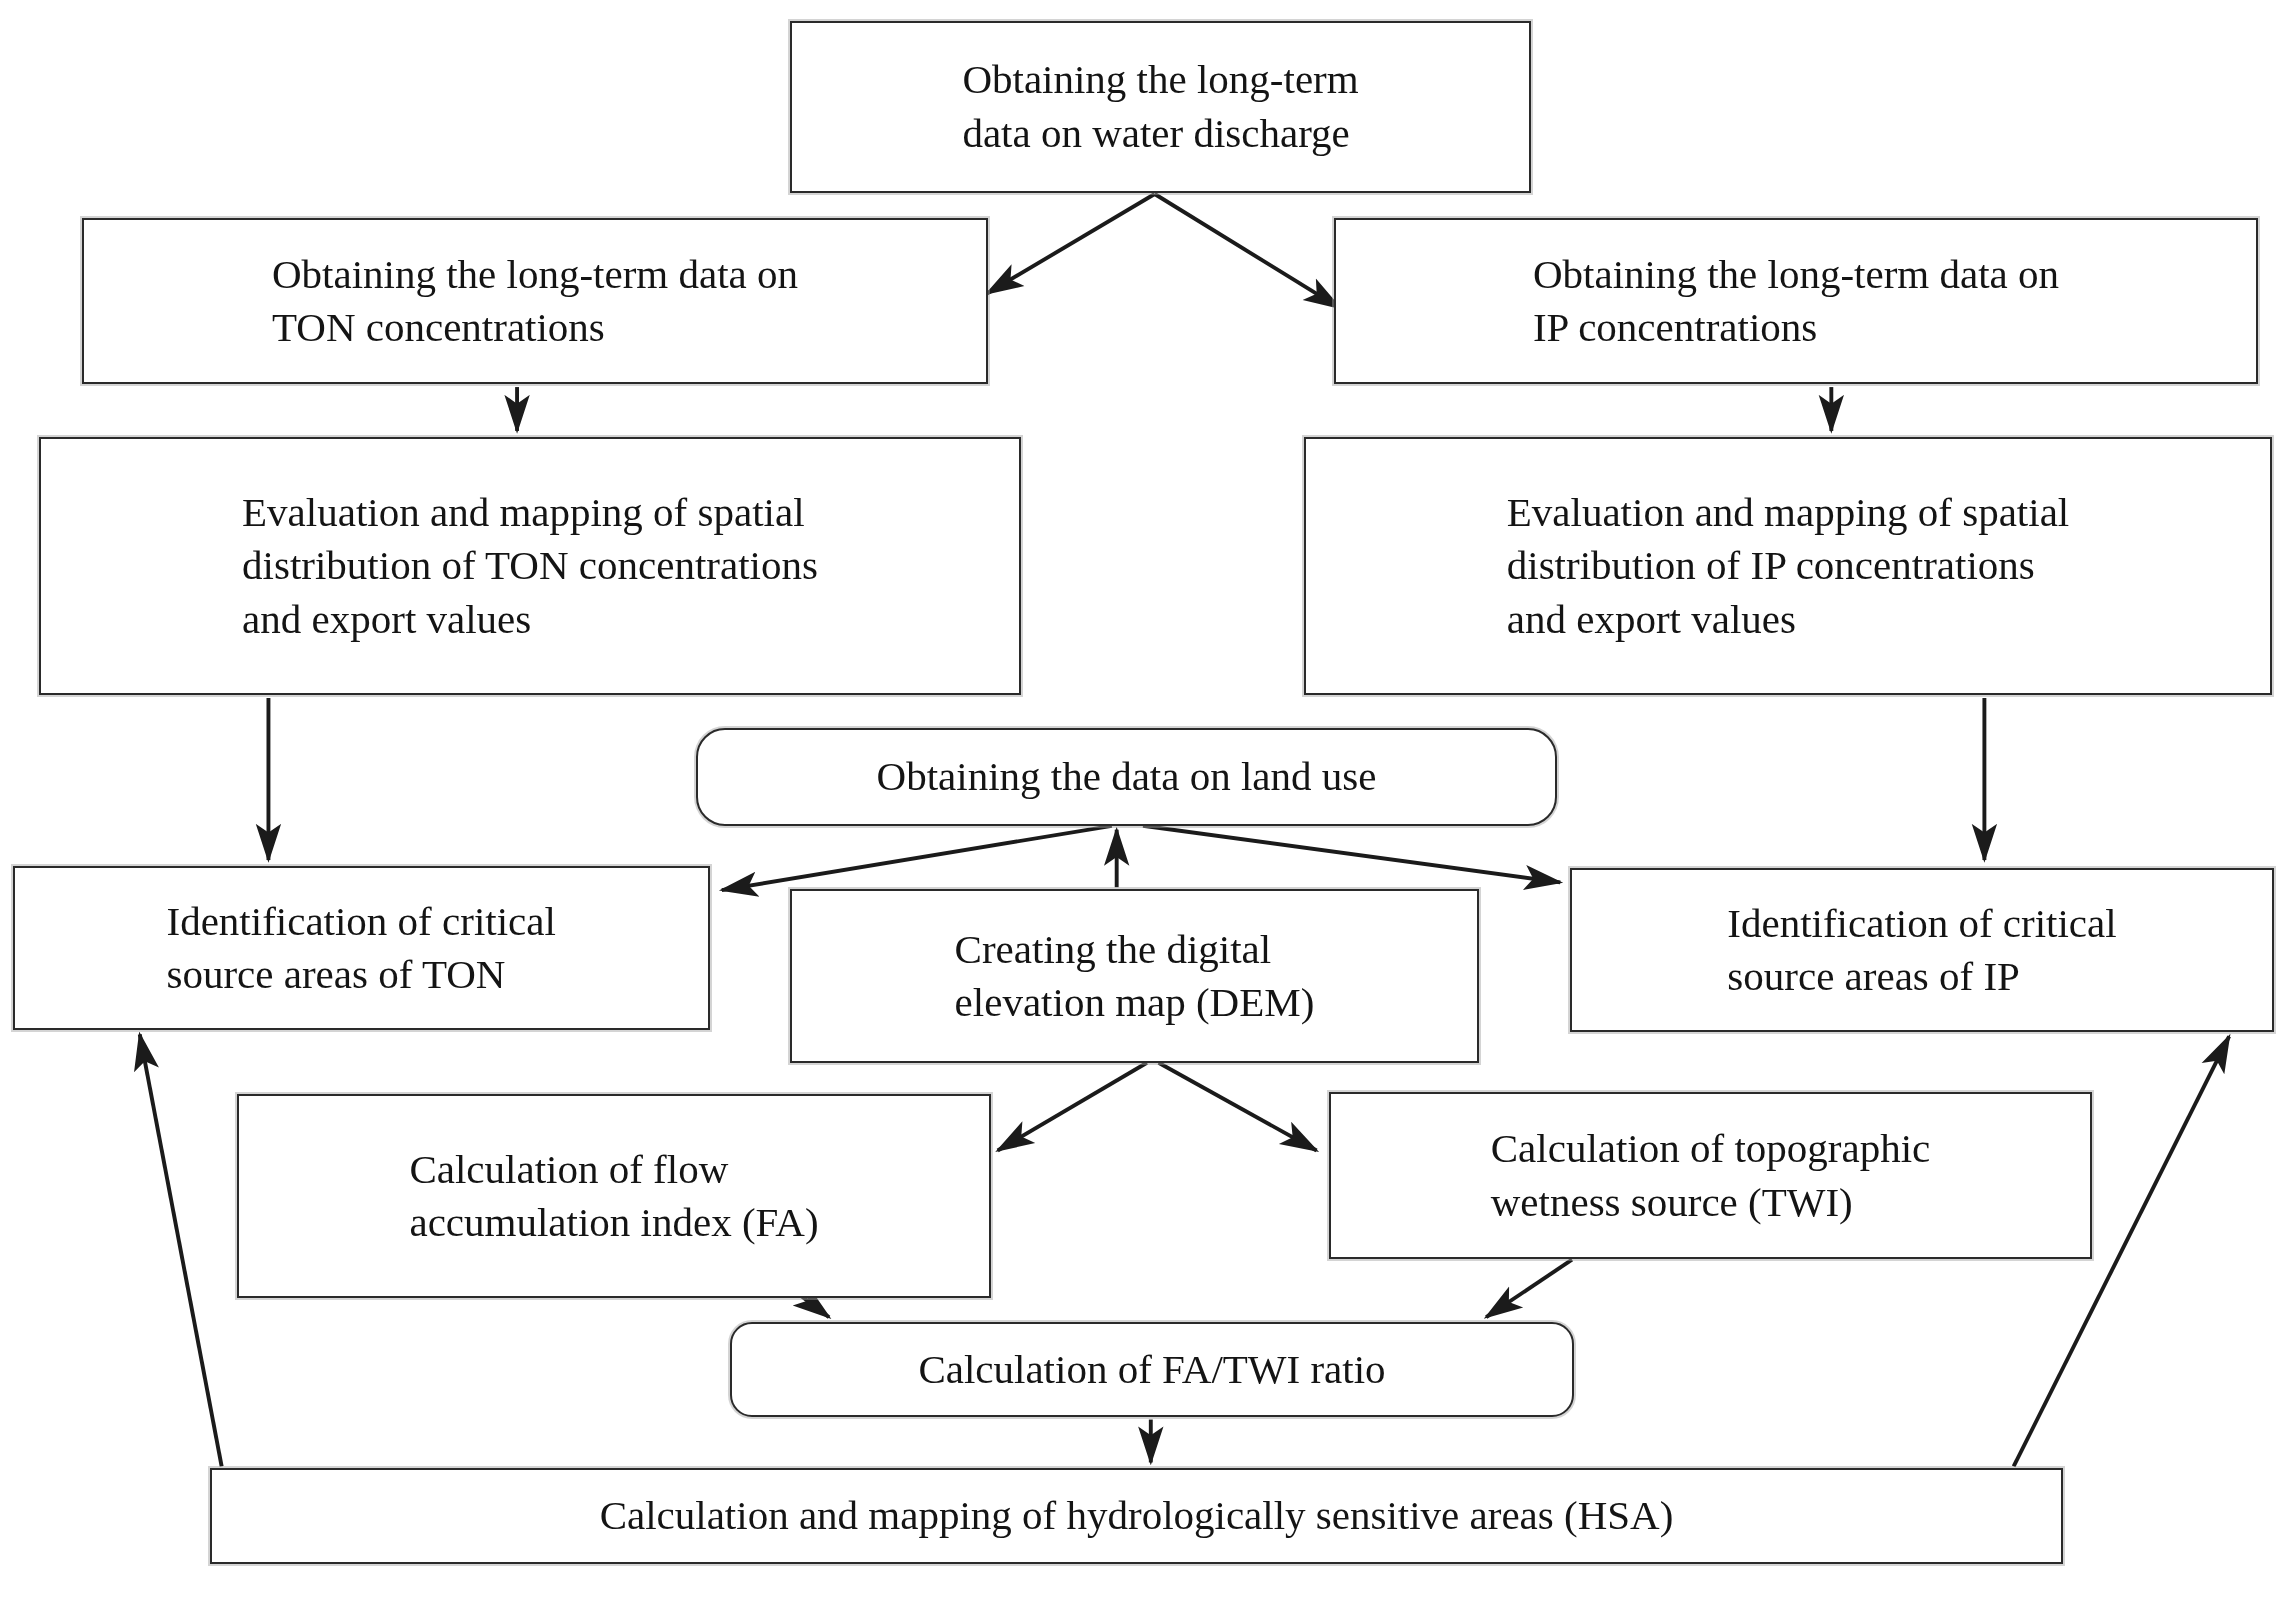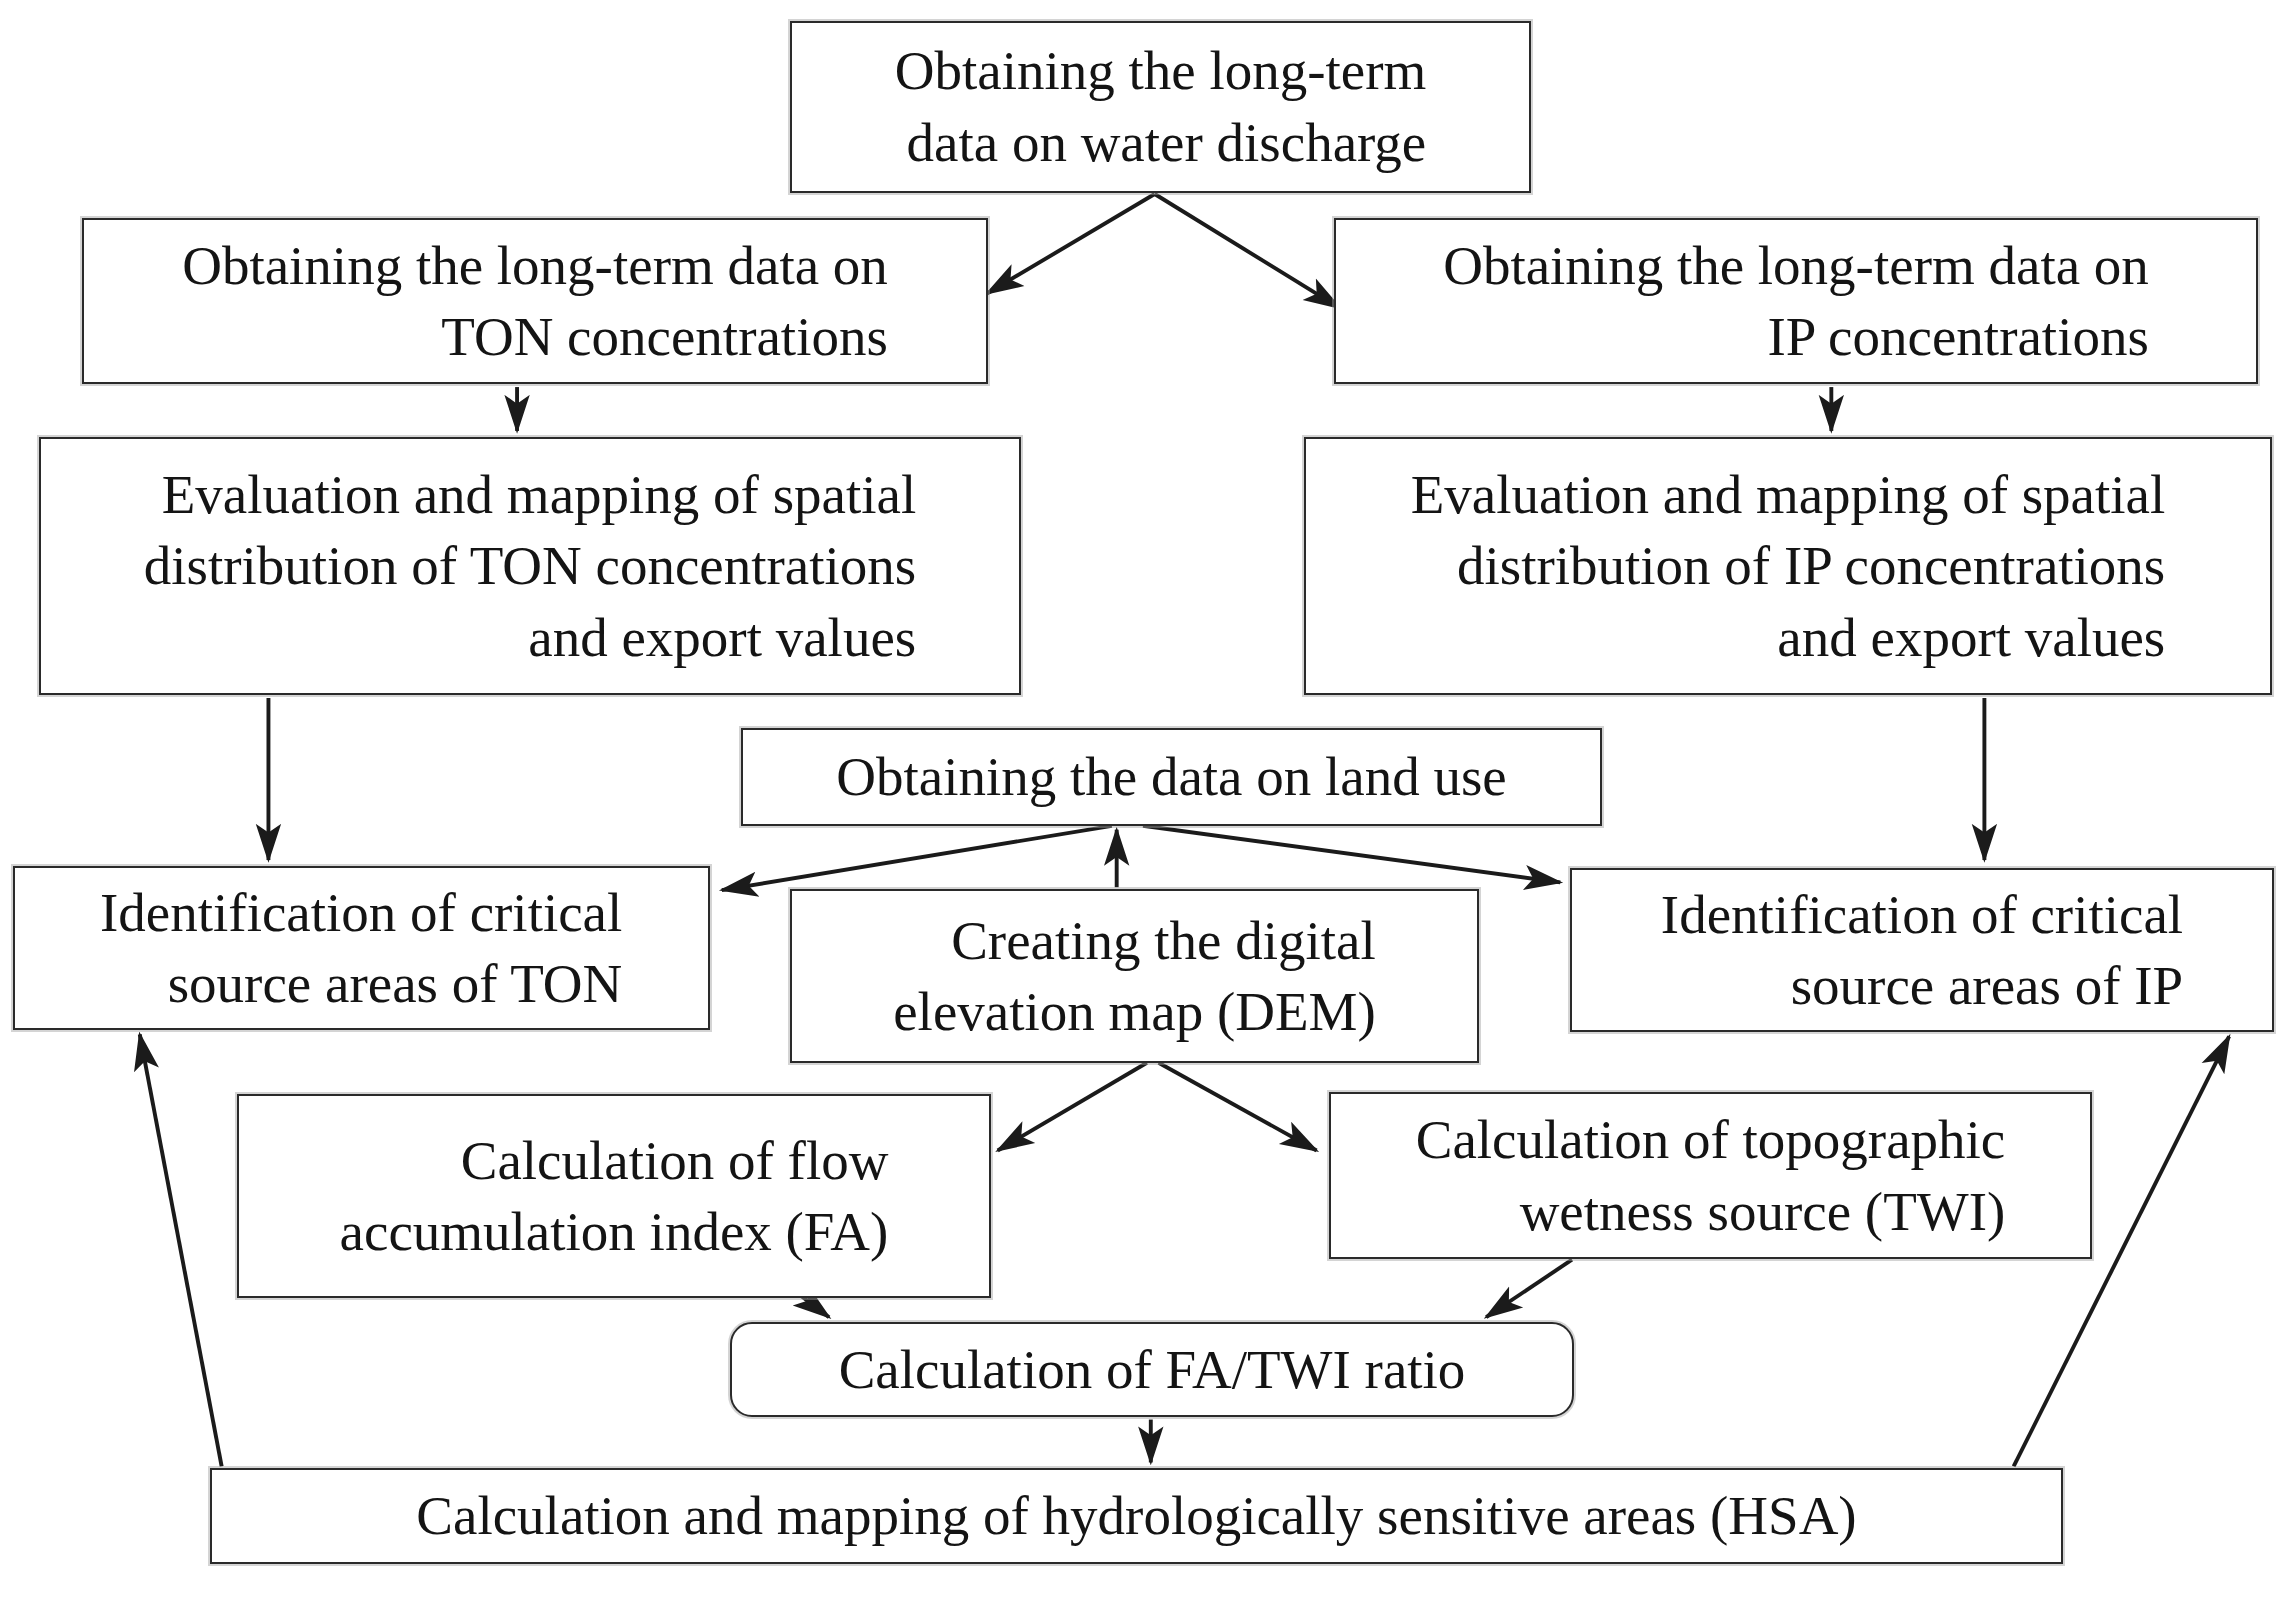--- a/index.html
+++ b/index.html
@@ -32,23 +32,23 @@
   }
   .node {
     position: absolute;
     box-sizing: border-box;
     background: var(--node-fill, #ffffff);
     border: 2.9px solid var(--node-border, #2a2a2a);
     box-shadow: 0 0 0 2px rgba(160,160,160,0.45);
     display: flex;
     align-items: center;
     justify-content: center;
-    text-align: right;
+    text-align: left;
     white-space: pre-line;
-    font-size: 55px;
+    font-size: 41px;
     line-height: 1.3;
     color: var(--text, #141414);
     padding: 3.9px 9.8px;
   }
 </style>
 </head>
 <body>
 
 <div class="canvas">
 
@@ -86,21 +86,21 @@
 IP concentrations</div>
 
   <div class="node" style="left:39px; top:437px; width:982px; height:258px;">Evaluation and mapping of spatial
 distribution of TON concentrations
 and export values</div>
 
   <div class="node" style="left:1304px; top:437px; width:968px; height:258px;">Evaluation and mapping of spatial
 distribution of IP concentrations
 and export values</div>
 
-  <div class="node" style="left:741px; top:728px; width:861px; height:98px;">Obtaining the data on land use</div>
+  <div class="node" style="left:696px; top:728px; width:861px; height:98px;border-radius:29px;">Obtaining the data on land use</div>
 
   <div class="node" style="left:12.7px; top:866px; width:697px; height:164px;">Identification of critical
 source areas of TON</div>
 
   <div class="node" style="left:790px; top:889px; width:689px; height:174px;">Creating the digital
 elevation map (DEM)</div>
 
   <div class="node" style="left:1570px; top:868px; width:704px; height:164px;">Identification of critical
 source areas of IP</div>
 

